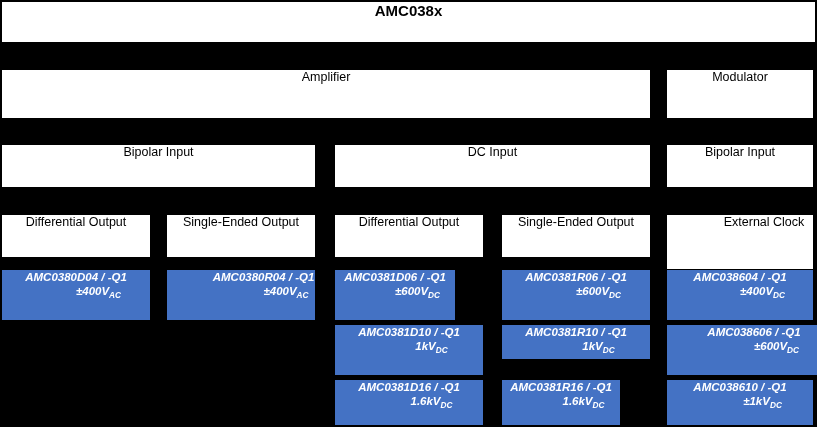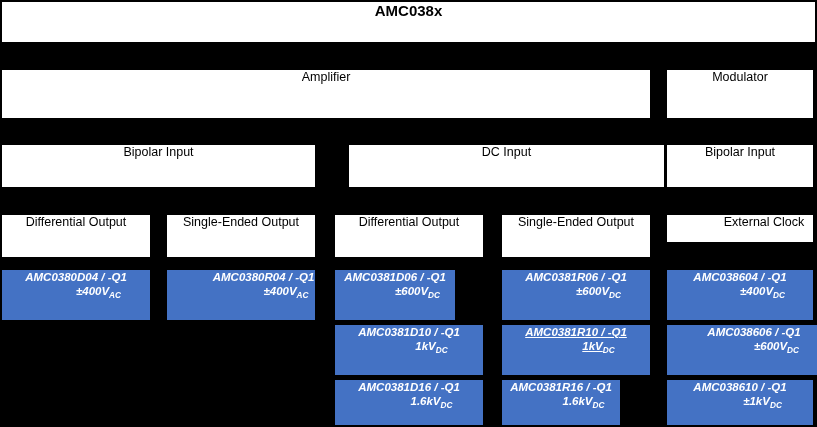--- a/index.html
+++ b/index.html
@@ -65,40 +65,40 @@
   <div class="box white-box level-box" style="left:2px; top:70px; width:648px; height:48px;">
     <span>Amplifier</span>
   </div>
   <div class="box white-box level-box" style="left:667px; top:70px; width:146px; height:48px;">
     <span>Modulator</span>
   </div>
 
   <div class="box white-box level-box" style="left:2px; top:145px; width:313px; height:42px;">
     <span>Bipolar Input</span>
   </div>
-  <div class="box white-box level-box" style="left:349px; top:145px; width:315px; height:42px;">
+  <div class="box white-box level-box" style="left:335px; top:145px; width:315px; height:42px;">
     <span>DC Input</span>
   </div>
   <div class="box white-box level-box" style="left:667px; top:145px; width:146px; height:42px;">
     <span>Bipolar Input</span>
   </div>
 
   <div class="box white-box level-box" style="left:2px; top:215px; width:148px; height:42px;">
     <span>Differential Output</span>
   </div>
   <div class="box white-box level-box" style="left:167px; top:215px; width:148px; height:42px;">
     <span>Single-Ended Output</span>
   </div>
   <div class="box white-box level-box" style="left:335px; top:215px; width:148px; height:42px;">
     <span>Differential Output</span>
   </div>
   <div class="box white-box level-box" style="left:502px; top:215px; width:148px; height:42px;">
     <span>Single-Ended Output</span>
   </div>
-  <div class="box white-box level-box" style="left:667px; top:215px; width:146px; height:27px;padding-left:48px;">
+  <div class="box white-box level-box" style="left:667px; top:215px; width:146px; height:54px;padding-left:48px;">
     <span>External Clock</span>
   </div>
 
   <div class="box blue-box" style="left:2px; top:270px; width:148px; height:50px;">
     <span class="line1">AMC0380D04 / -Q1</span>
     <span class="line2"><span>±400V</span><span class="sub">AC</span></span>
   </div>
 
   <div class="box blue-box" style="left:167px; top:270px; width:148px; height:50px;padding-left:45px;">
     <span class="line1">AMC0380R04 / -Q1</span>
@@ -115,21 +115,21 @@
   </div>
   <div class="box blue-box" style="left:335px; top:380px; width:148px; height:45px;">
     <span class="line1">AMC0381D16 / -Q1</span>
     <span class="line2"><span>1.6kV</span><span class="sub">DC</span></span>
   </div>
 
   <div class="box blue-box" style="left:502px; top:270px; width:148px; height:50px;">
     <span class="line1">AMC0381R06 / -Q1</span>
     <span class="line2"><span>±600V</span><span class="sub">DC</span></span>
   </div>
-  <div class="box blue-box" style="left:502px; top:325px; width:148px; height:50px;text-decoration:underline;">
+  <div class="box blue-box" style="left:502px; top:325px; width:148px; height:34px;">
     <span class="line1">AMC0381R10 / -Q1</span>
     <span class="line2"><span>1kV</span><span class="sub">DC</span></span>
   </div>
   <div class="box blue-box" style="left:502px; top:380px; width:118px; height:45px;">
     <span class="line1">AMC0381R16 / -Q1</span>
     <span class="line2"><span>1.6kV</span><span class="sub">DC</span></span>
   </div>
 
   <div class="box blue-box" style="left:667px; top:270px; width:146px; height:50px;">
     <span class="line1">AMC038604 / -Q1</span>

